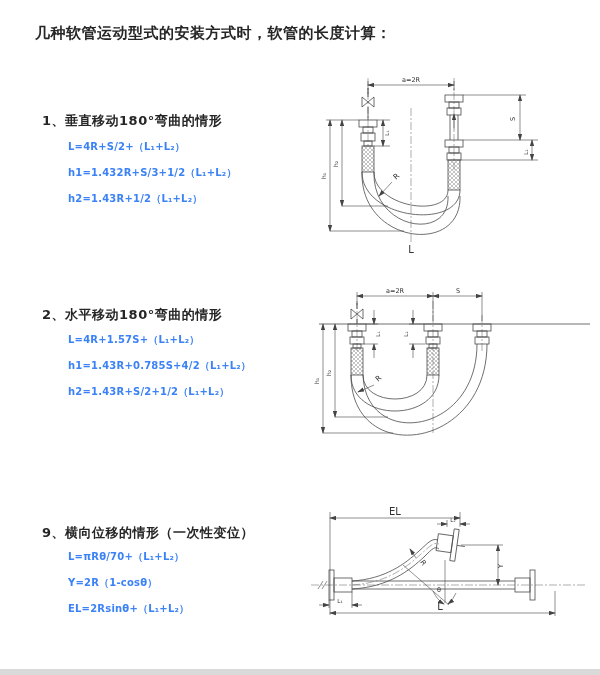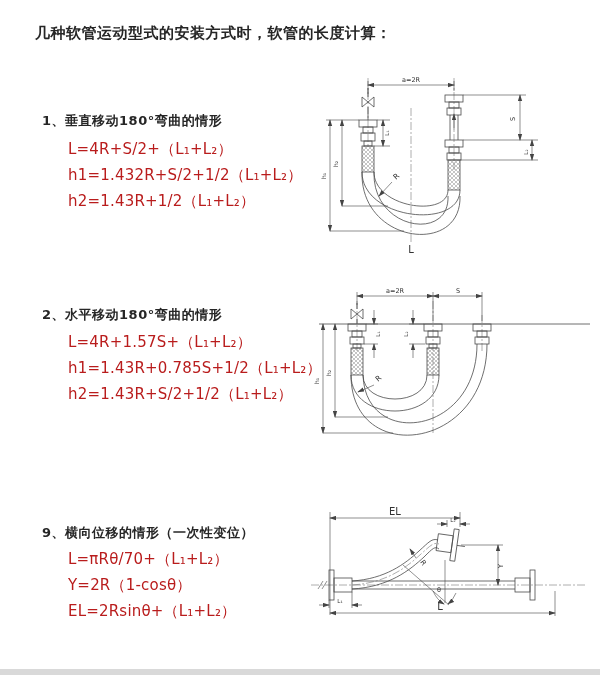--- a/index.html
+++ b/index.html
@@ -4,42 +4,42 @@
 <style>
   html,body{margin:0;padding:0;}
   body{
     width:600px;height:675px;position:relative;background:#ffffff;
     font-family:"DejaVu Sans","Liberation Sans",sans-serif;color:#222;
     overflow:hidden;
   }
   .abs{position:absolute;}
   .doc-title{left:35px;top:24px;font-size:15px;font-weight:700;letter-spacing:.5px;color:#262626;}
   .sec-heading{font-size:13px;font-weight:700;letter-spacing:.5px;color:#262626;white-space:nowrap;}
-  .formula{font-size:15px;font-weight:400;letter-spacing:.2px;color:#b91c1c;white-space:nowrap;}
+  .formula{font-size:10px;font-weight:700;letter-spacing:.2px;color:#3b82f6;white-space:nowrap;}
   svg{position:absolute;overflow:visible;}
   svg .geo{stroke:#4a4a4a;stroke-width:.8;fill:none;}
   svg .thin{stroke:#4a4a4a;stroke-width:.6;fill:none;}
   svg .cl{stroke:#6a6a6a;stroke-width:.55;fill:none;stroke-dasharray:8 2 2 2;}
   svg .dim{stroke:#444;stroke-width:.6;fill:none;}
   svg text{fill:#333;font-family:"DejaVu Sans","Liberation Sans",sans-serif;}
   .scan-edge{left:0;top:669px;width:600px;height:6px;background:#d9d9d9;}
 </style>
 </head>
 <body>
 
 <div class="abs doc-title">几种软管运动型式的安装方式时，软管的长度计算：</div>
 
 <div class="abs sec-heading" style="left:42px;top:112px">1、垂直移动180°弯曲的情形</div>
 <div class="abs formula" style="left:68px;top:140px">L=4R+S/2+（L₁+L₂）</div>
-<div class="abs formula" style="left:68px;top:166px">h1=1.432R+S/2+1/2（L₁+L₂）</div>
+<div class="abs formula" style="left:68px;top:166px">h1=1.432R+S/3+1/2（L₁+L₂）</div>
 <div class="abs formula" style="left:68px;top:192px">h2=1.43R+1/2（L₁+L₂）</div>
 
 <div class="abs sec-heading" style="left:42px;top:306px">2、水平移动180°弯曲的情形</div>
 <div class="abs formula" style="left:68px;top:333px">L=4R+1.57S+（L₁+L₂）</div>
-<div class="abs formula" style="left:68px;top:359px">h1=1.43R+0.785S+1/2（L₁+L₂）</div>
+<div class="abs formula" style="left:68px;top:359px">h1=1.43R+0.785S+4/2（L₁+L₂）</div>
 <div class="abs formula" style="left:68px;top:385px">h2=1.43R+S/2+1/2（L₁+L₂）</div>
 
 <div class="abs sec-heading" style="left:42px;top:524px">9、横向位移的情形（一次性变位）</div>
 <div class="abs formula" style="left:68px;top:550px">L=πRθ/70+（L₁+L₂）</div>
 <div class="abs formula" style="left:68px;top:576px">Y=2R（1-cosθ）</div>
 <div class="abs formula" style="left:68px;top:602px">EL=2Rsinθ+（L₁+L₂）</div>
 
 <svg style="left:316px;top:70px" width="272" height="192" viewBox="0 0 272 192">
   <defs>
     <marker id="ar1" viewBox="0 0 8 5" markerWidth="7" markerHeight="5" refX="7" refY="2.5" orient="auto-start-reverse" markerUnits="userSpaceOnUse">

